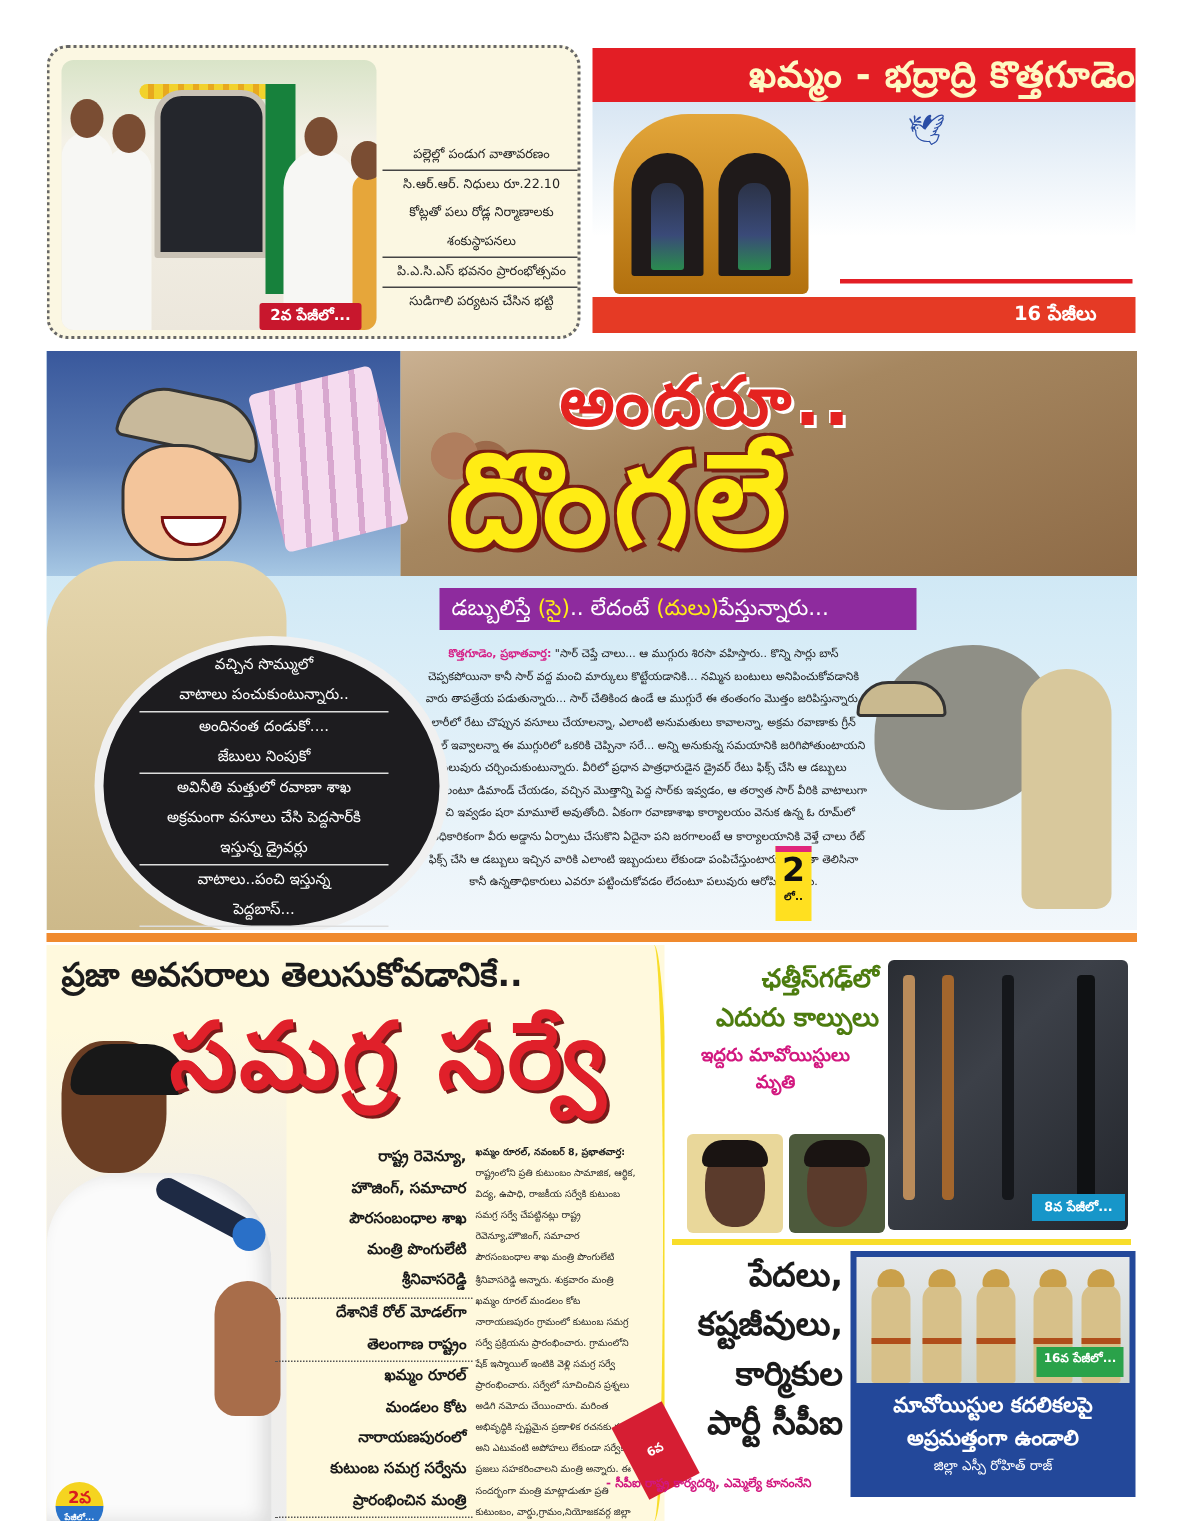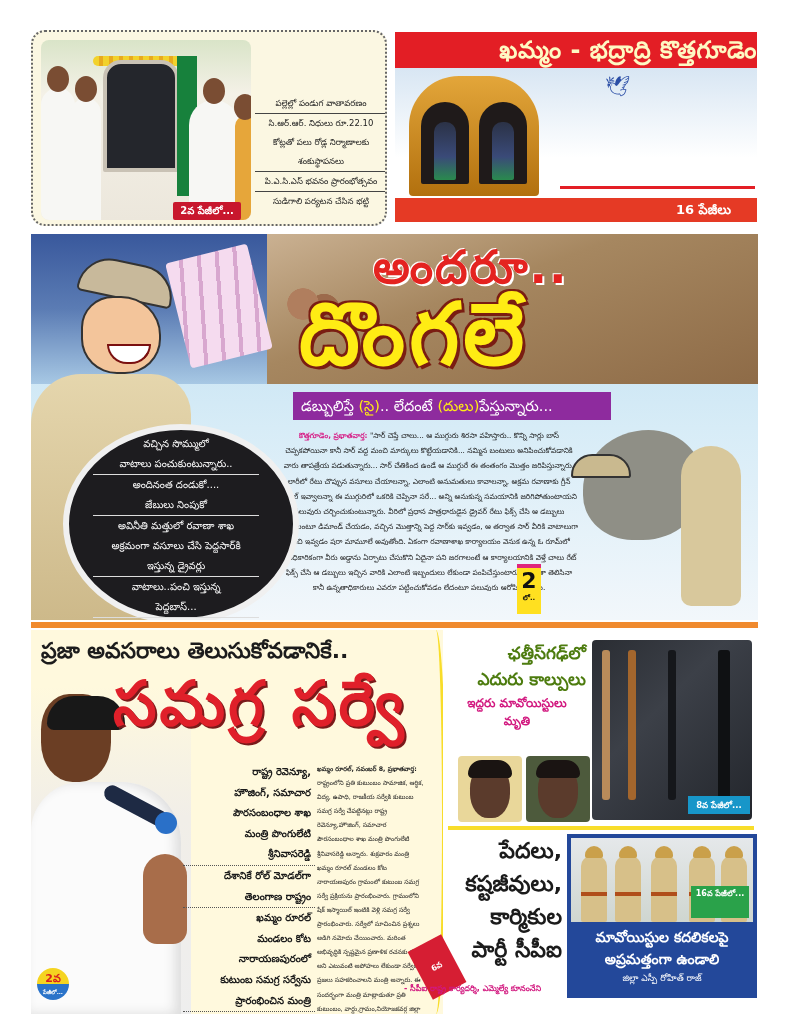--- a/index.html
+++ b/index.html
@@ -216,21 +216,21 @@
   .survey-side { position: absolute; left: 152px; top: 132px; width: 132px; }
   .survey-side-line {
     font-size: 10px; font-weight: bold; text-align: right; line-height: 20.6px; color: #1a1a1a; padding-right: 4px;
   }
   .survey-side-line.ul { border-bottom: 1.2px dotted #555; }
   .survey-body {
     position: absolute; left: 286px; top: 132px; width: 108px; font-size: 6.3px; line-height: 14.1px; color: #1d1d1d;
   }
   .survey-body .dl { font-weight: bold; }
   .survey-badge {
-    position: absolute; left: 6px; top: 338px; width: 32px; height: 32px; border-radius: 50%;
+    position: absolute; left: 6px; top: 358px; width: 32px; height: 32px; border-radius: 50%;
     background: linear-gradient(180deg, #f5d420 0 50%, #2a73c9 50% 100%); text-align: center; color: #d91e1e;
     font-size: 11px; font-weight: bold; line-height: 22px;
   }
   .survey-badge small { display: block; font-size: 5.5px; color: #fff; line-height: 4px; }
 
   
   .chh-title {
     position: absolute; left: 446px; top: 640px; width: 140px; text-align: right; font-size: 17px; font-weight: bold;
     line-height: 26px; color: #4d7c0f; white-space: nowrap;
   }
@@ -275,21 +275,21 @@
   .sp-photo .officer {
     position: absolute; bottom: 0; width: 26px; height: 66px; background: #d7c089; border-radius: 10px 10px 2px 2px;
   }
   .sp-photo .officer::before {
     content: ""; position: absolute; left: 4px; top: -10px; width: 18px; height: 12px; background: #caa04a; border-radius: 9px 9px 2px 2px;
   }
   .sp-photo .officer::after {
     content: ""; position: absolute; left: 0; top: 36px; width: 26px; height: 4px; background: #b04e1a;
   }
   .sp-badge {
-    position: absolute; right: 4px; bottom: 4px; width: 58px; height: 32px; background: #2aa24a; color: #fff;
+    position: absolute; right: 4px; bottom: 4px; width: 58px; height: 20px; background: #2aa24a; color: #fff;
     font-size: 8px; font-weight: bold; text-align: center; line-height: 16px; margin-left: 10px;
   }
   .sp-headline { color: #fff; font-size: 14px; font-weight: bold; text-align: center; line-height: 22px; margin-top: 4px; }
   .sp-byline { color: #fff; font-size: 9px; text-align: center; line-height: 16px; }
 </style>
 </head>
 <body>
 
 <div class="teaser">
   <div class="teaser-photo">

